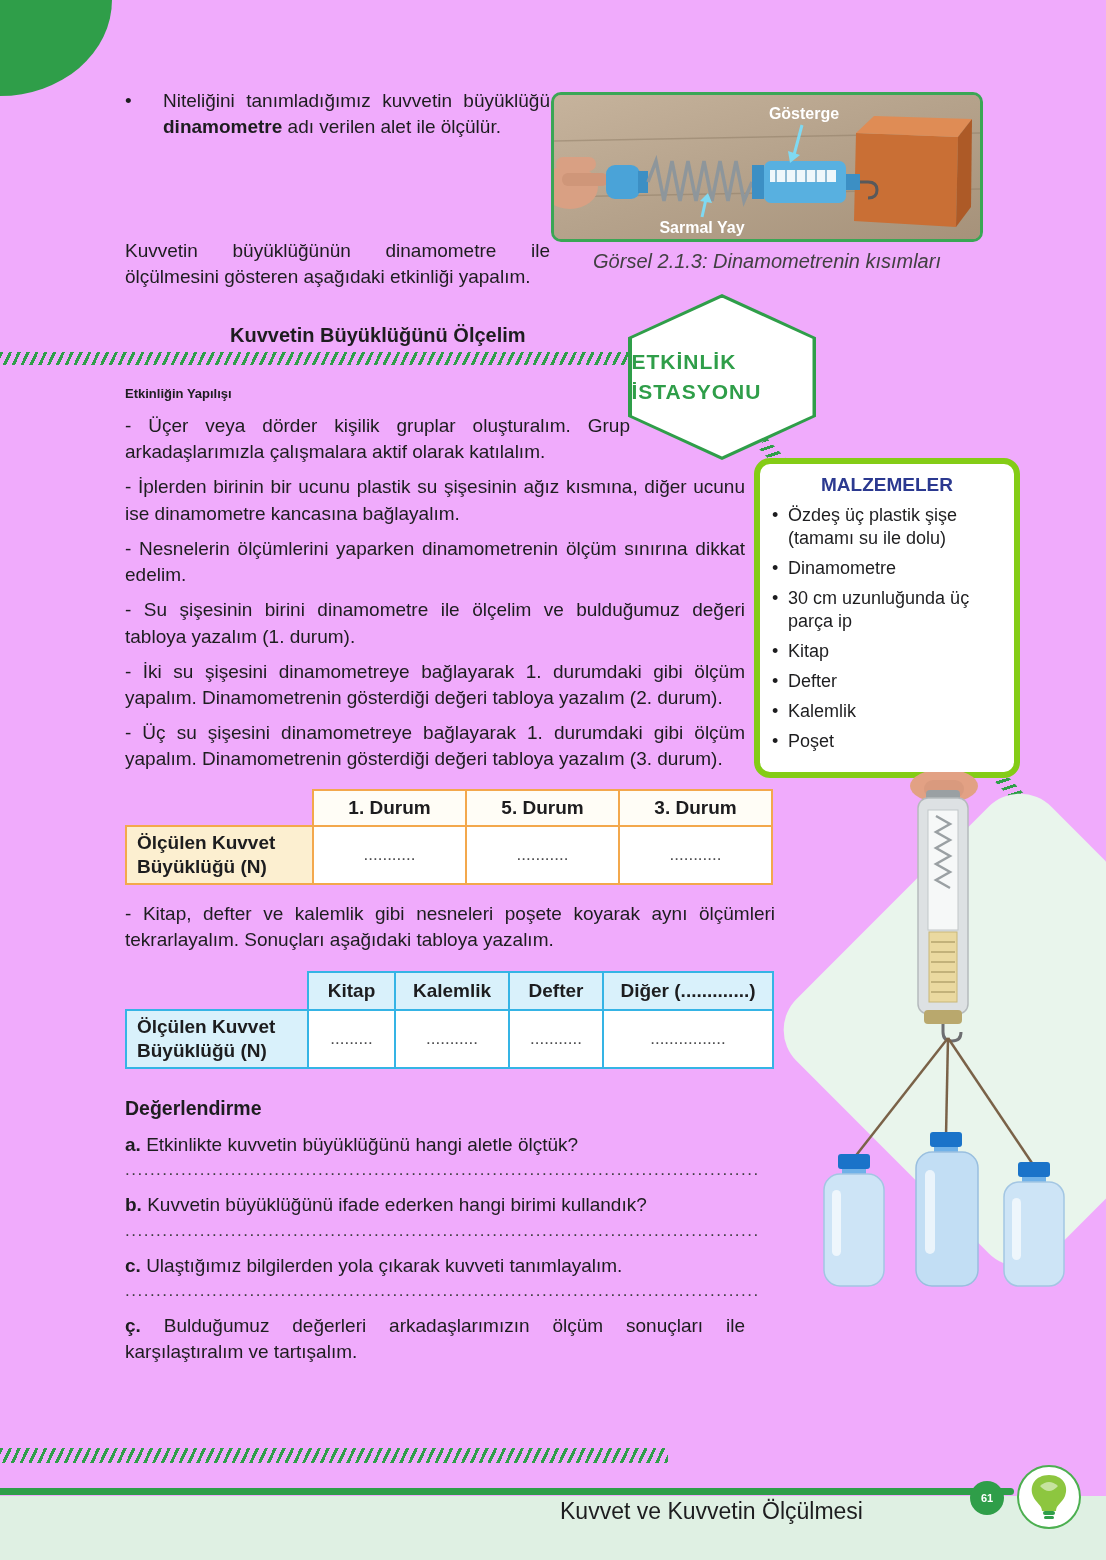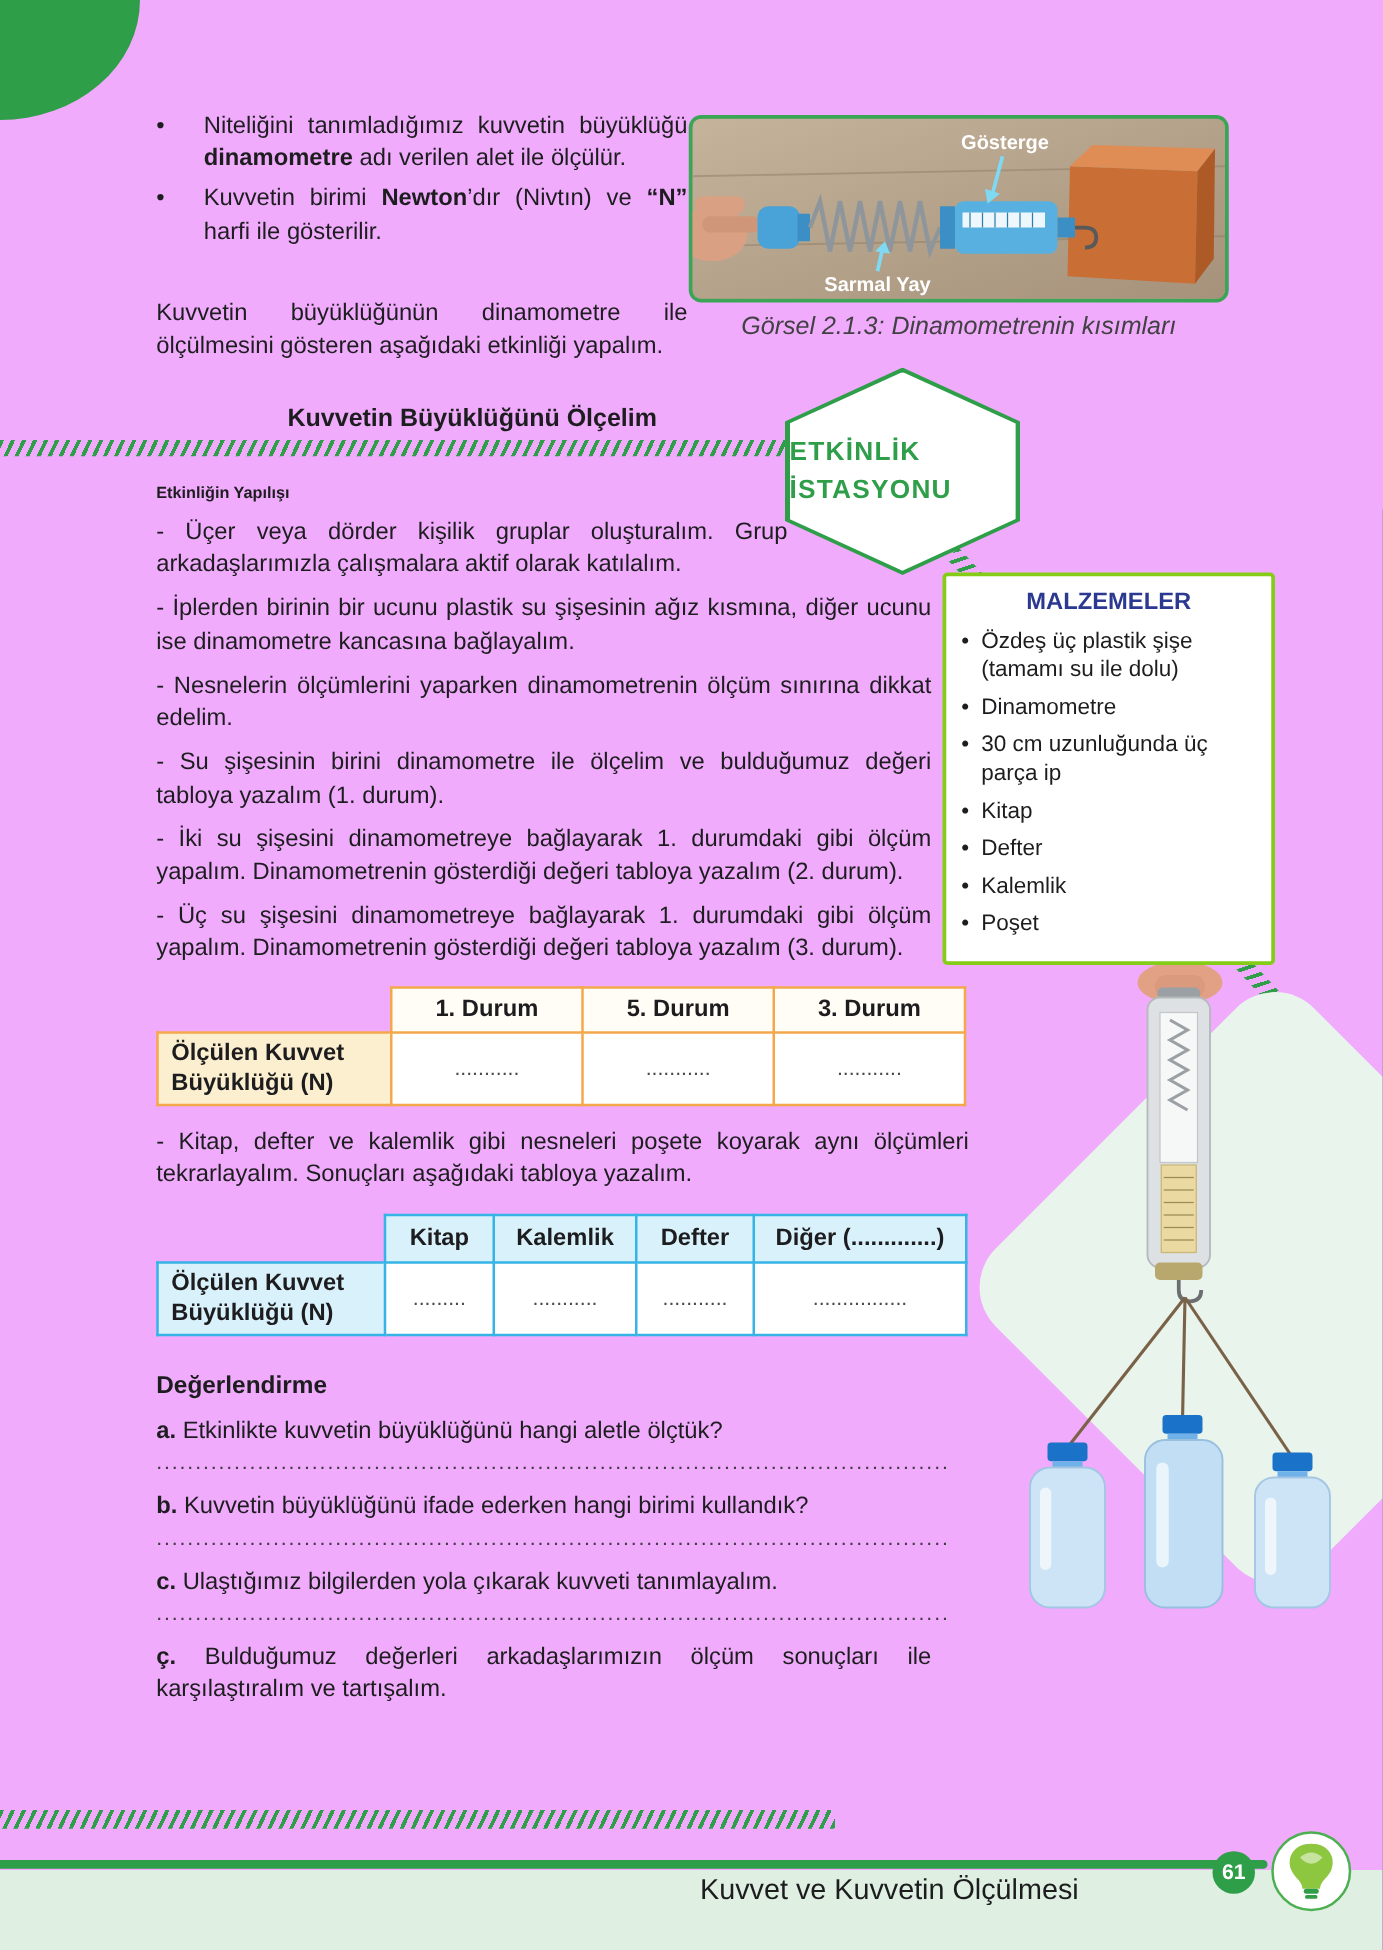--- a/index.html
+++ b/index.html
@@ -45,21 +45,21 @@
   .hex-outer { position: absolute; left: 628px; top: 294px; width: 188px; height: 166px;
     background: #2f9e49; display: flex; align-items: center; justify-content: center;
     clip-path: polygon(50% 0, 100% 26%, 100% 74%, 50% 100%, 0 74%, 0 26%); }
   .hex-inner { width: 181px; height: 159px; background: #ffffff;
     clip-path: polygon(50% 0, 100% 26%, 100% 74%, 50% 100%, 0 74%, 0 26%);
     display: flex; flex-direction: column; justify-content: center; }
   .hex-line { color: #2f9e49; font-weight: bold; font-size: 21px; letter-spacing: 1px; line-height: 1.45; }
 
   
   .materials { position: absolute; left: 754px; top: 458px; width: 266px;
-    background: #fff; border: 3px solid #84cc16; border-radius: 4px; padding: 10px 12px 12px; }
+    background: #fff; border: 6px solid #84cc16; border-radius: 16px; padding: 10px 12px 12px; }
   .materials-title { text-align: center; color: #2b3990; font-weight: bold; font-size: 19px; margin-bottom: 8px; }
   .mat-item { display: flex; font-size: 18px; line-height: 1.28; margin-bottom: 7px; }
   .mat-item::before { content: "•"; flex: none; width: 16px; }
 
   
   .flowcol { position: absolute; left: 125px; top: 386px; width: 650px; }
   .procedure-title { font-weight: bold; font-size: 13px; margin-bottom: 12px; }
   .step { font-size: 19px; line-height: 1.38; text-align: justify; margin-bottom: 9px; padding-right: 30px; }
   .step.narrow { padding-right: 145px; }
 
@@ -93,44 +93,40 @@
   
   .bottles { position: absolute; left: 798px; top: 772px; width: 292px; height: 520px; }
 
   
   .mint-band { position: absolute; left: 0; top: 1496px; width: 1106px; height: 64px; background: #dff0e3; }
   .footer-rule { position: absolute; left: 0; top: 1488px; width: 1014px; height: 7px;
     background: #2f9e49; border-radius: 0 5px 5px 0; }
   .footer-label { position: absolute; left: 560px; top: 1498px; width: 400px;
     text-align: left; font-size: 23px; color: #1d1d1f; z-index: 3; }
   .pageno { position: absolute; left: 970px; top: 1481px; width: 34px; height: 34px;
-    border-radius: 50%; background: #2f9e49; color: #fff; font-weight: bold; font-size: 17px;
+    border-radius: 50%; background: #2f9e49; color: #fff; font-weight: bold; font-size: 11px;
     display: flex; align-items: center; justify-content: center; z-index: 4; }
   .logo { position: absolute; left: 1016px; top: 1464px; width: 66px; height: 66px; z-index: 4; }
 </style>
 </head>
 <body>
 
 <div class="page">
 
   <div class="corner-green"></div>
   <div class="hatch hatch-top"></div>
   <div class="hatch hatch-acc1"></div>
   <div class="hatch hatch-acc2"></div>
   <div class="hatch hatch-bottom"></div>
   <div class="blob"></div>
 
   <div class="bullets">
     <div class="bullet-row">
       <span class="bullet-glyph"></span>
       <span class="bullet-text"><span>Niteliğini tanımladığımız kuvvetin büyüklüğü </span><b>dinamometre</b><span> adı verilen alet ile ölçülür.</span></span>
-    </div>
-    <div class="bullet-row">
-      <span class="bullet-glyph"></span>
-      <span class="bullet-text"><span>Kuvvetin birimi </span><b>Newton</b><span>’dır (Nivtın) ve </span><b>“N”</b><span> harfi ile gösterilir.</span></span>
     </div>
   </div>
   <p class="intro-p">Kuvvetin büyüklüğünün dinamometre ile ölçülmesini gösteren aşağıdaki etkinliği yapalım.</p>
 
   <figure class="photo-fig">
     <div class="photo-frame">
       <svg width="426" height="144" viewBox="0 0 426 144">
         <defs>
           <linearGradient id="wood" x1="0" y1="0" x2="1" y2="1">
             <stop offset="0" stop-color="#c6b39c"></stop>

